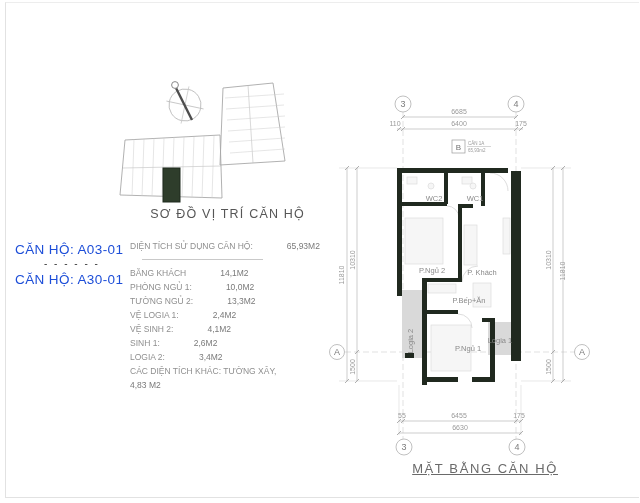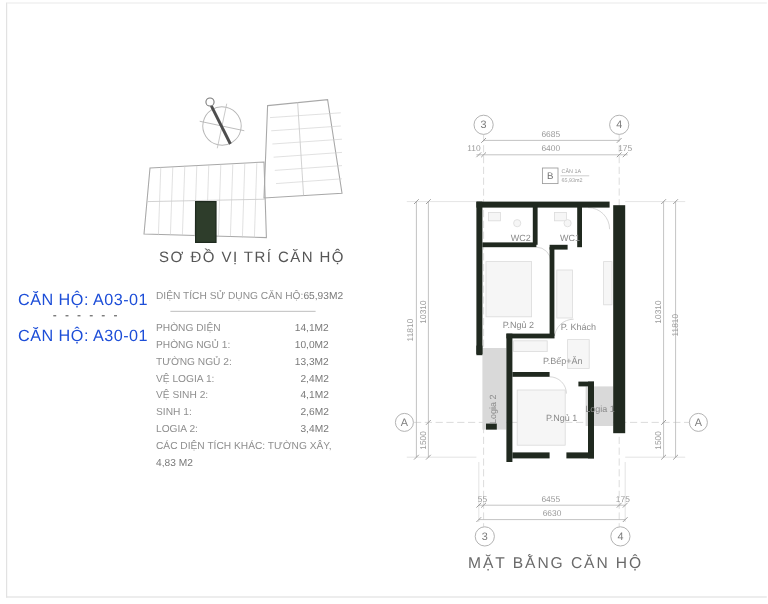--- a/index.html
+++ b/index.html
@@ -1,26 +1,26 @@
 <!DOCTYPE html>
 <html><head>
 <meta charset="utf-8">
 <style>
   html,body{margin:0;padding:0;background:#ffffff;}
   body{font-family:"Liberation Sans", sans-serif;}
   #page{position:relative;width:640px;height:503px;background:#ffffff;overflow:hidden;}
   .page-border{position:absolute;left:5px;top:2px;width:633px;height:494px;
     border-left:1px solid #e2e2e2;border-top:1px solid #ededed;border-bottom:1px solid #e2e2e2;}
-  .caption{position:absolute;color:#5f5f5f;letter-spacing:1.2px;text-align:center;}
+  .caption{position:absolute;color:#5f5f5f;letter-spacing:1.2px;text-align:right;}
   #siteplan-caption{left:115px;top:207px;width:190px;font-size:12.5px;color:#565656;}
-  #floorplan-caption{left:368px;top:461px;width:190px;font-size:13px;color:#6a6a6a;letter-spacing:1.6px;}
+  #floorplan-caption{left:368px;top:461px;width:190px;font-size:13px;color:#6a6a6a;letter-spacing:1.6px;text-decoration:underline;}
   .unit-id{position:absolute;left:15px;font-size:13.5px;font-weight:500;color:#1d4ed8;letter-spacing:.4px;}
   #unit-divider{position:absolute;left:44px;top:258px;font-size:10px;color:#3a3a3a;letter-spacing:2px;}
   #info-right{position:absolute;left:130px;top:240px;width:144px;font-size:8.5px;color:#8f8f8f;}
-  .info-row{display:flex;justify-content:space-between;align-items:baseline;height:14px;line-height:14px;white-space:nowrap;}
+  .info-row{display:flex;justify-content:flex-start;align-items:baseline;height:14px;line-height:14px;white-space:nowrap;gap:34px;}
   .info-row .val{color:#7a7a7a;}
   #total-row{height:12px;line-height:12px;}
   #total-rule{border-top:1px solid #c9c9c9;margin:7px 0 6px 12px;width:121px;height:0;}
   svg{position:absolute;}
   svg text{font-family:"Liberation Sans", sans-serif;}
   .dimtxt{fill:#9a9a9a;font-size:7px;}
   .gridtxt{fill:#7c7c7c;font-size:9px;}
   .roomtxt{fill:#8a8a8a;font-size:7.5px;}
   .tinytxt{fill:#9a9a9a;font-size:4.5px;}
 </style>
@@ -74,21 +74,21 @@
   <div id="unit-divider">- - - - - -</div>
   <div class="unit-id" style="top:272px;">CĂN HỘ: A30-01</div>
 
   <div id="info-right">
     <div class="info-row" id="total-row">
       <span>DIỆN TÍCH SỬ DỤNG CĂN HỘ:</span>
       <span class="val">65,93M2</span>
     </div>
     <div id="total-rule"></div>
     <div class="info-row">
-      <span>PHÒNG DIỆN</span>
+      <span>BẰNG KHÁCH</span>
       <span class="val">14,1M2</span>
     </div>
     <div class="info-row">
       <span>PHÒNG NGỦ 1:</span>
       <span class="val">10,0M2</span>
     </div>
     <div class="info-row">
       <span>TƯỜNG NGỦ 2:</span>
       <span class="val">13,3M2</span>
     </div>

